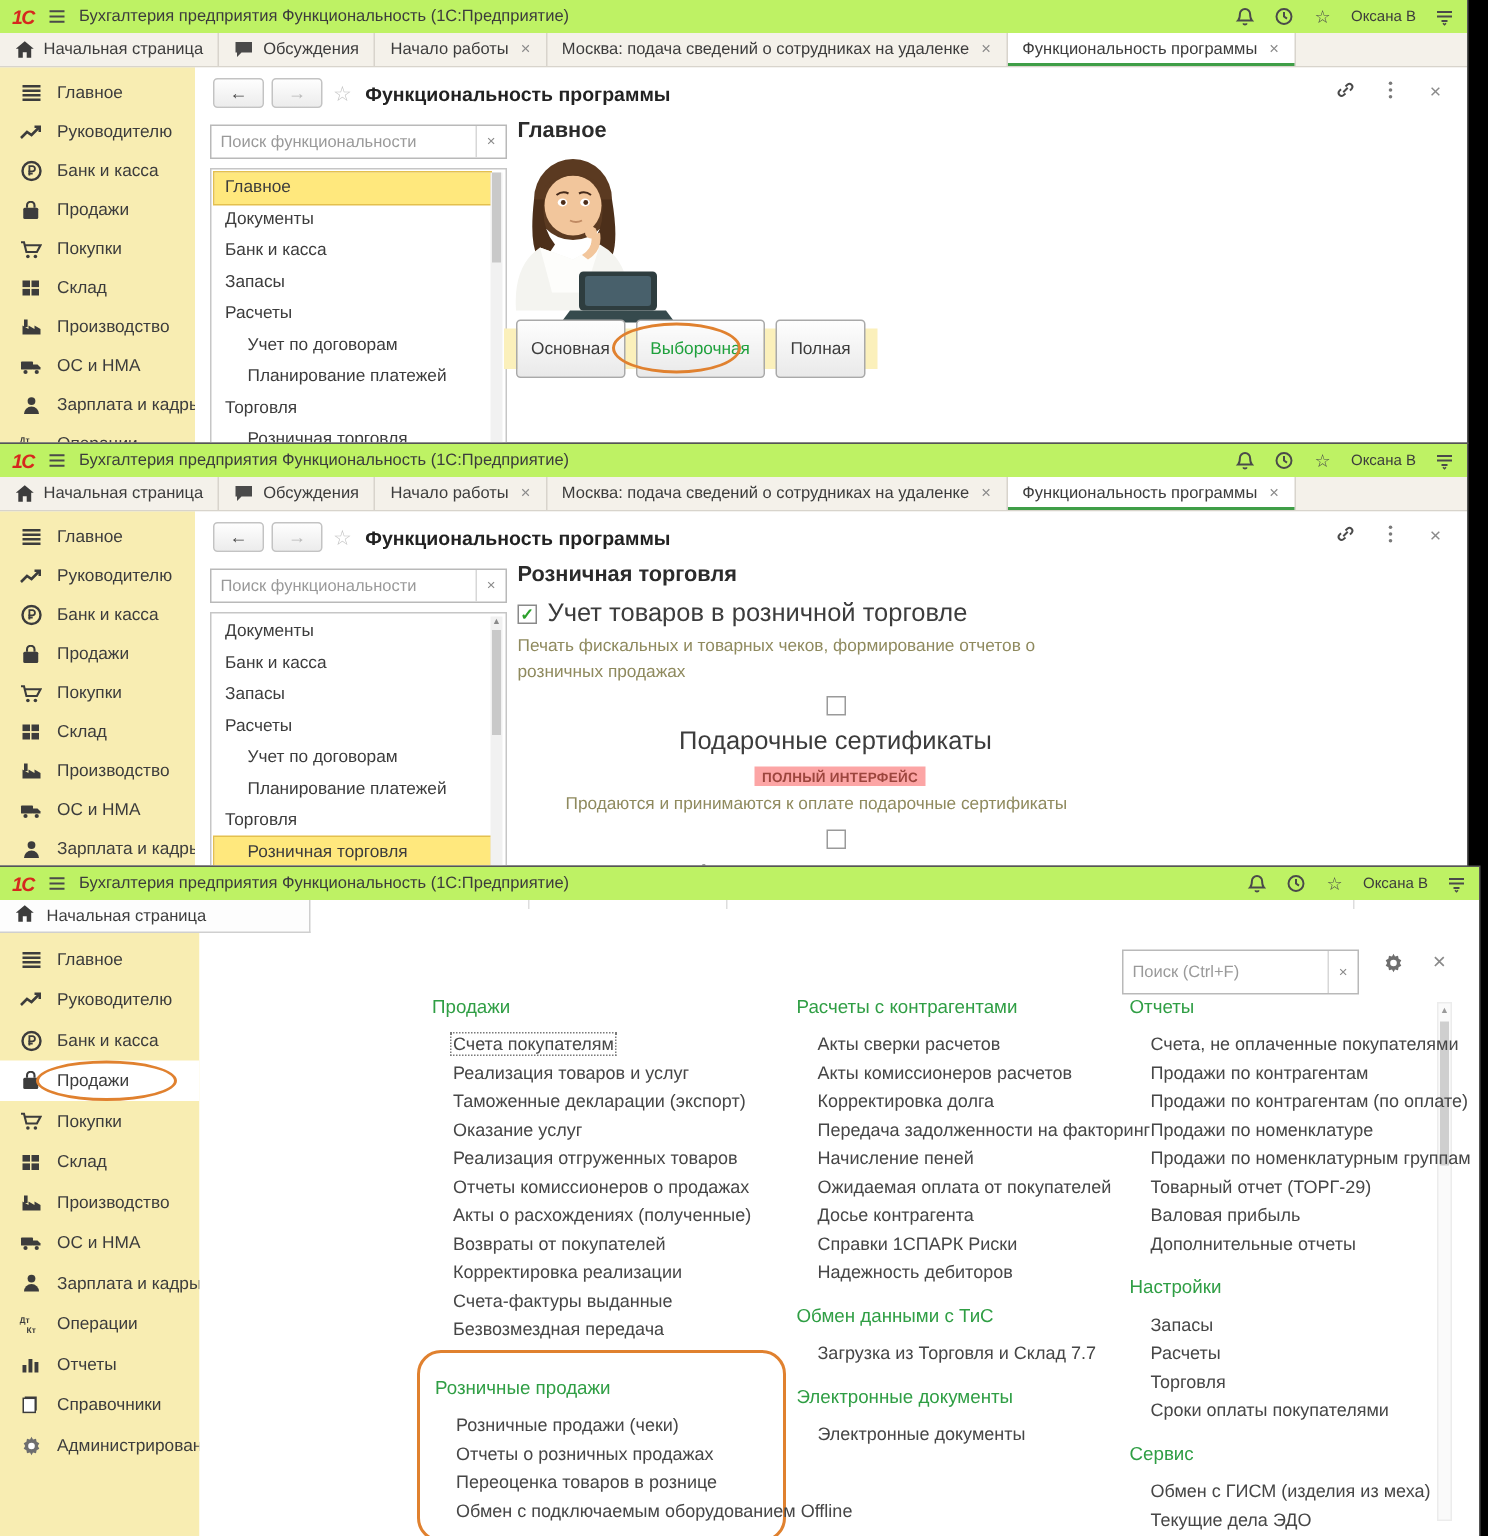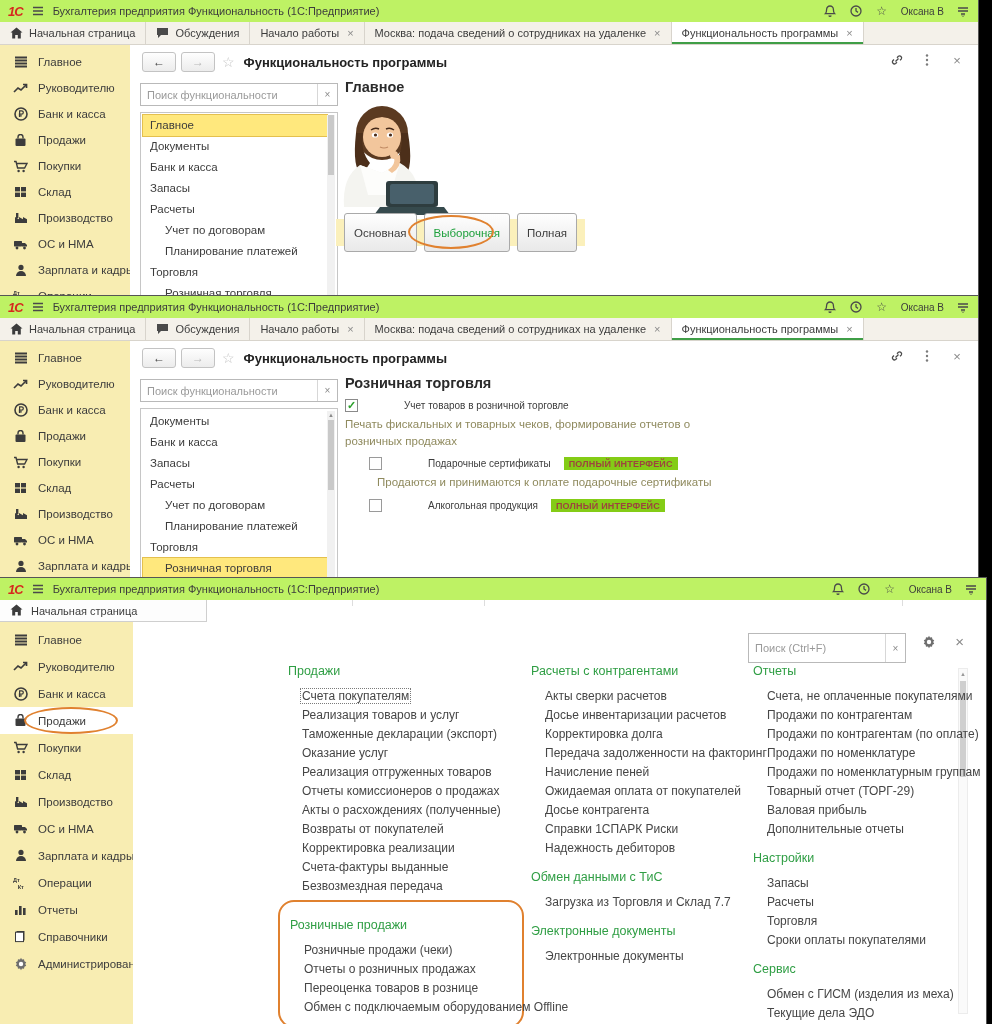--- a/index.html
+++ b/index.html
@@ -64,25 +64,25 @@
   .bubble{position:absolute;left:350px;top:72px;width:190px;height:74px;background:#faf0a2;border-radius:50%;display:flex;align-items:center;justify-content:center;text-align:center;font-size:11.5px;color:#3c3a28;padding:6px 12px;}
   .bubble:before{content:"";position:absolute;left:-14px;top:44px;width:0;height:0;border:10px solid transparent;border-right:16px solid #faf0a2;transform:rotate(18deg);}
   .btnstrip{position:absolute;left:206px;top:174px;height:27px;background:#fbf0bb;display:flex;align-items:center;gap:7px;padding:0 8px;}
   .fbtn{height:39px;border:1px solid #a9a9a9;border-radius:3px;background:linear-gradient(#fefefe,#e9e9e9);font-size:11.5px;color:#3c3c3c;padding:0 9px;display:flex;align-items:center;}
   .fbtn.green{color:#1ea03c;}
   .ellipse-ann{position:absolute;border:2px solid #e0812f;border-radius:50%;pointer-events:none;}
 
   
   .features{position:absolute;left:215px;top:58px;width:400px;}
   .feat-row{display:flex;align-items:center;gap:7px;margin-bottom:4px;}
-  .feat-row.ind{margin-left:24px;}
+  .feat-row.ind{margin-left:24px;flex-direction:column;}
   .cb{width:13px;height:13px;border:1px solid #9a9a9a;background:#fff;flex:0 0 13px;display:flex;align-items:center;justify-content:center;}
   .cb.on{color:#2ca02c;font-size:11px;font-weight:bold;border-color:#8a8a8a;}
-  .feat-label{font-size:10px;color:#3c3c3c;margin-left:39px;}
-  .feat-badge{background:#84cc16;color:#9c453d;font-size:9px;font-weight:bold;padding:1.5px 5px;margin-left:6px;letter-spacing:.2px;}
+  .feat-label{font-size:17px;color:#3c3c3c;}
+  .feat-badge{background:#fca5a5;color:#9c453d;font-size:9px;font-weight:bold;padding:1.5px 5px;margin-left:6px;letter-spacing:.2px;}
   .feat-desc{font-size:11.5px;color:#8f8a5e;margin:0 0 8px 0;line-height:1.45;}
   .feat-desc.ind{margin-left:32px;}
 
   
   .tabstrip3{height:22px;background:#fff;display:flex;position:relative;}
   .hometab3{width:207px;display:flex;align-items:center;gap:8px;padding-left:10px;font-size:11px;color:#3c3c3c;border-right:1px solid #cfcfcf;border-bottom:1px solid #cfcfcf;background:#fdfdfd;}
   .ghost-sep{position:absolute;top:0;width:1px;height:6px;background:#ddd;}
 
   
   .search3{position:absolute;top:11px;right:80px;width:158px;height:30px;display:flex;border:1px solid #b9b9b9;align-items:center;}
@@ -762,21 +762,21 @@
                 <div class="sec-h">Розничные продажи</div>
                 <div class="mlink">Розничные продажи (чеки)</div>
                 <div class="mlink">Отчеты о розничных продажах</div>
                 <div class="mlink">Переоценка товаров в рознице</div>
                 <div class="mlink">Обмен с подключаемым оборудованием Offline</div>
               </div>
             </div>
             <div class="col3b">
               <div class="sec-h">Расчеты с контрагентами</div>
               <div class="mlink">Акты сверки расчетов</div>
-              <div class="mlink">Досье инвентаризации расчетов</div>
+              <div class="mlink">Акты комиссионеров расчетов</div>
               <div class="mlink">Корректировка долга</div>
               <div class="mlink">Передача задолженности на факторинг</div>
               <div class="mlink">Начисление пеней</div>
               <div class="mlink">Ожидаемая оплата от покупателей</div>
               <div class="mlink">Досье контрагента</div>
               <div class="mlink">Справки 1СПАРК Риски</div>
               <div class="mlink">Надежность дебиторов</div>
               <div class="sec-h">Обмен данными с ТиС</div>
               <div class="mlink">Загрузка из Торговля и Склад 7.7</div>
               <div class="sec-h">Электронные документы</div>

